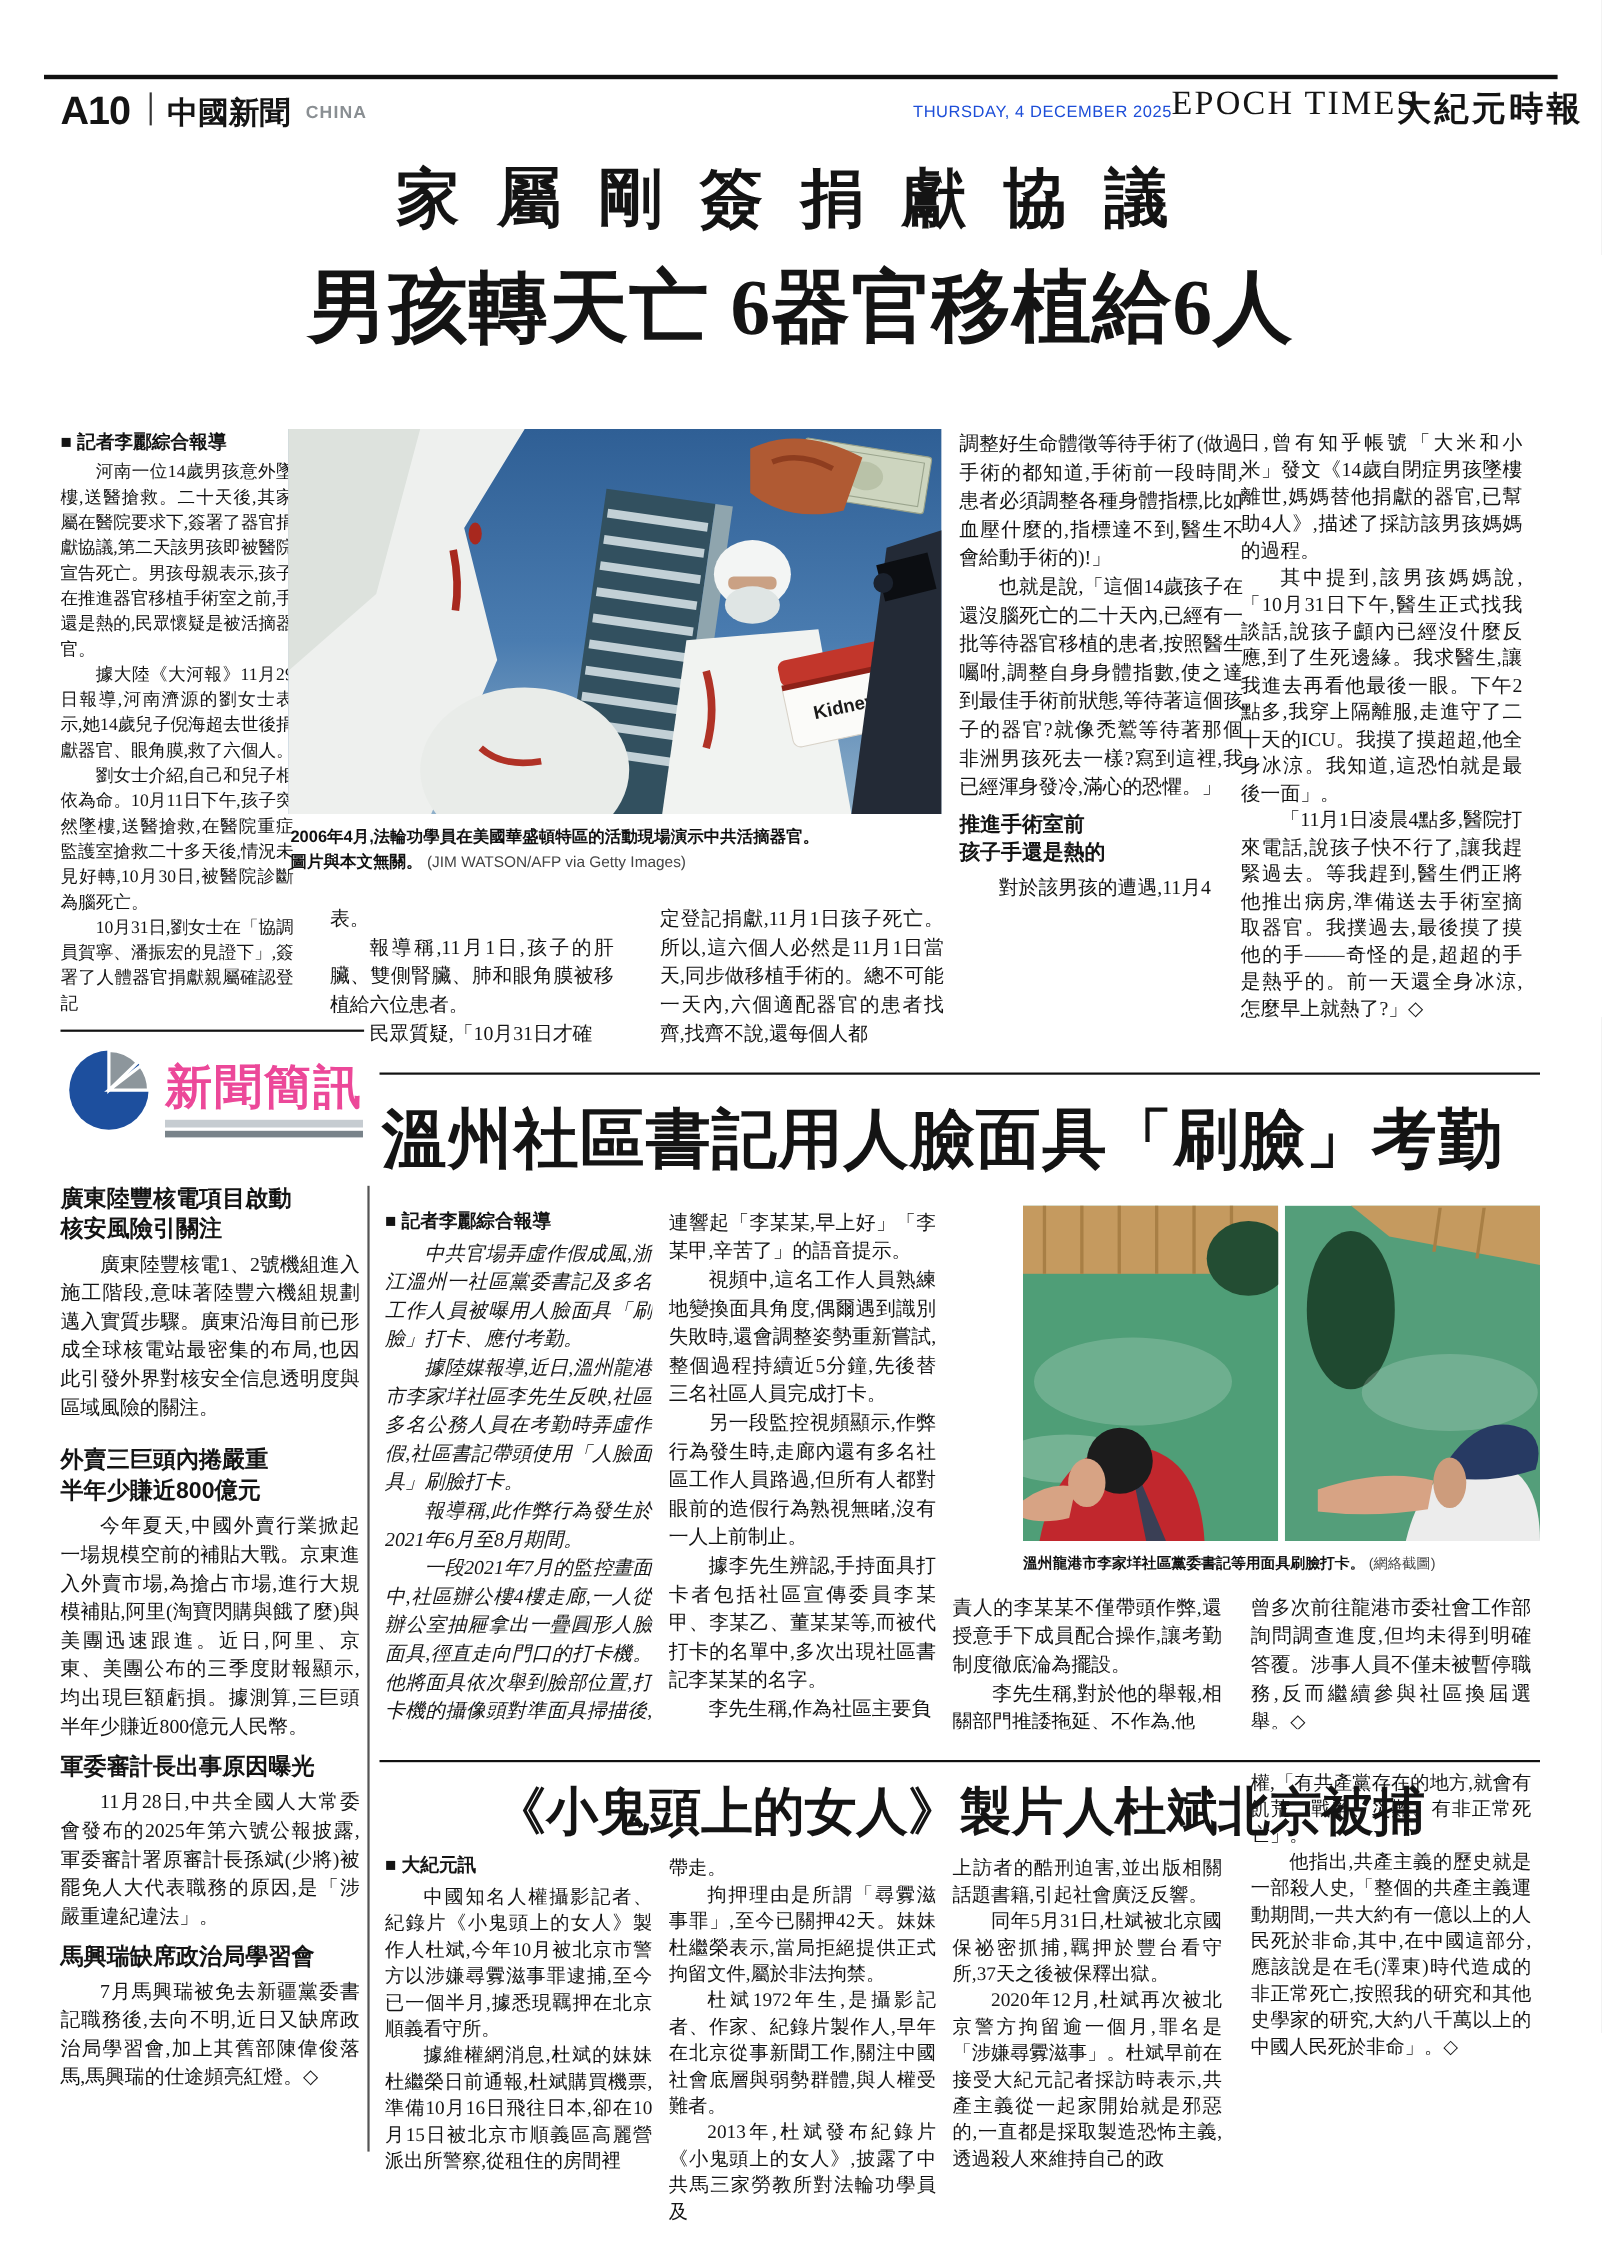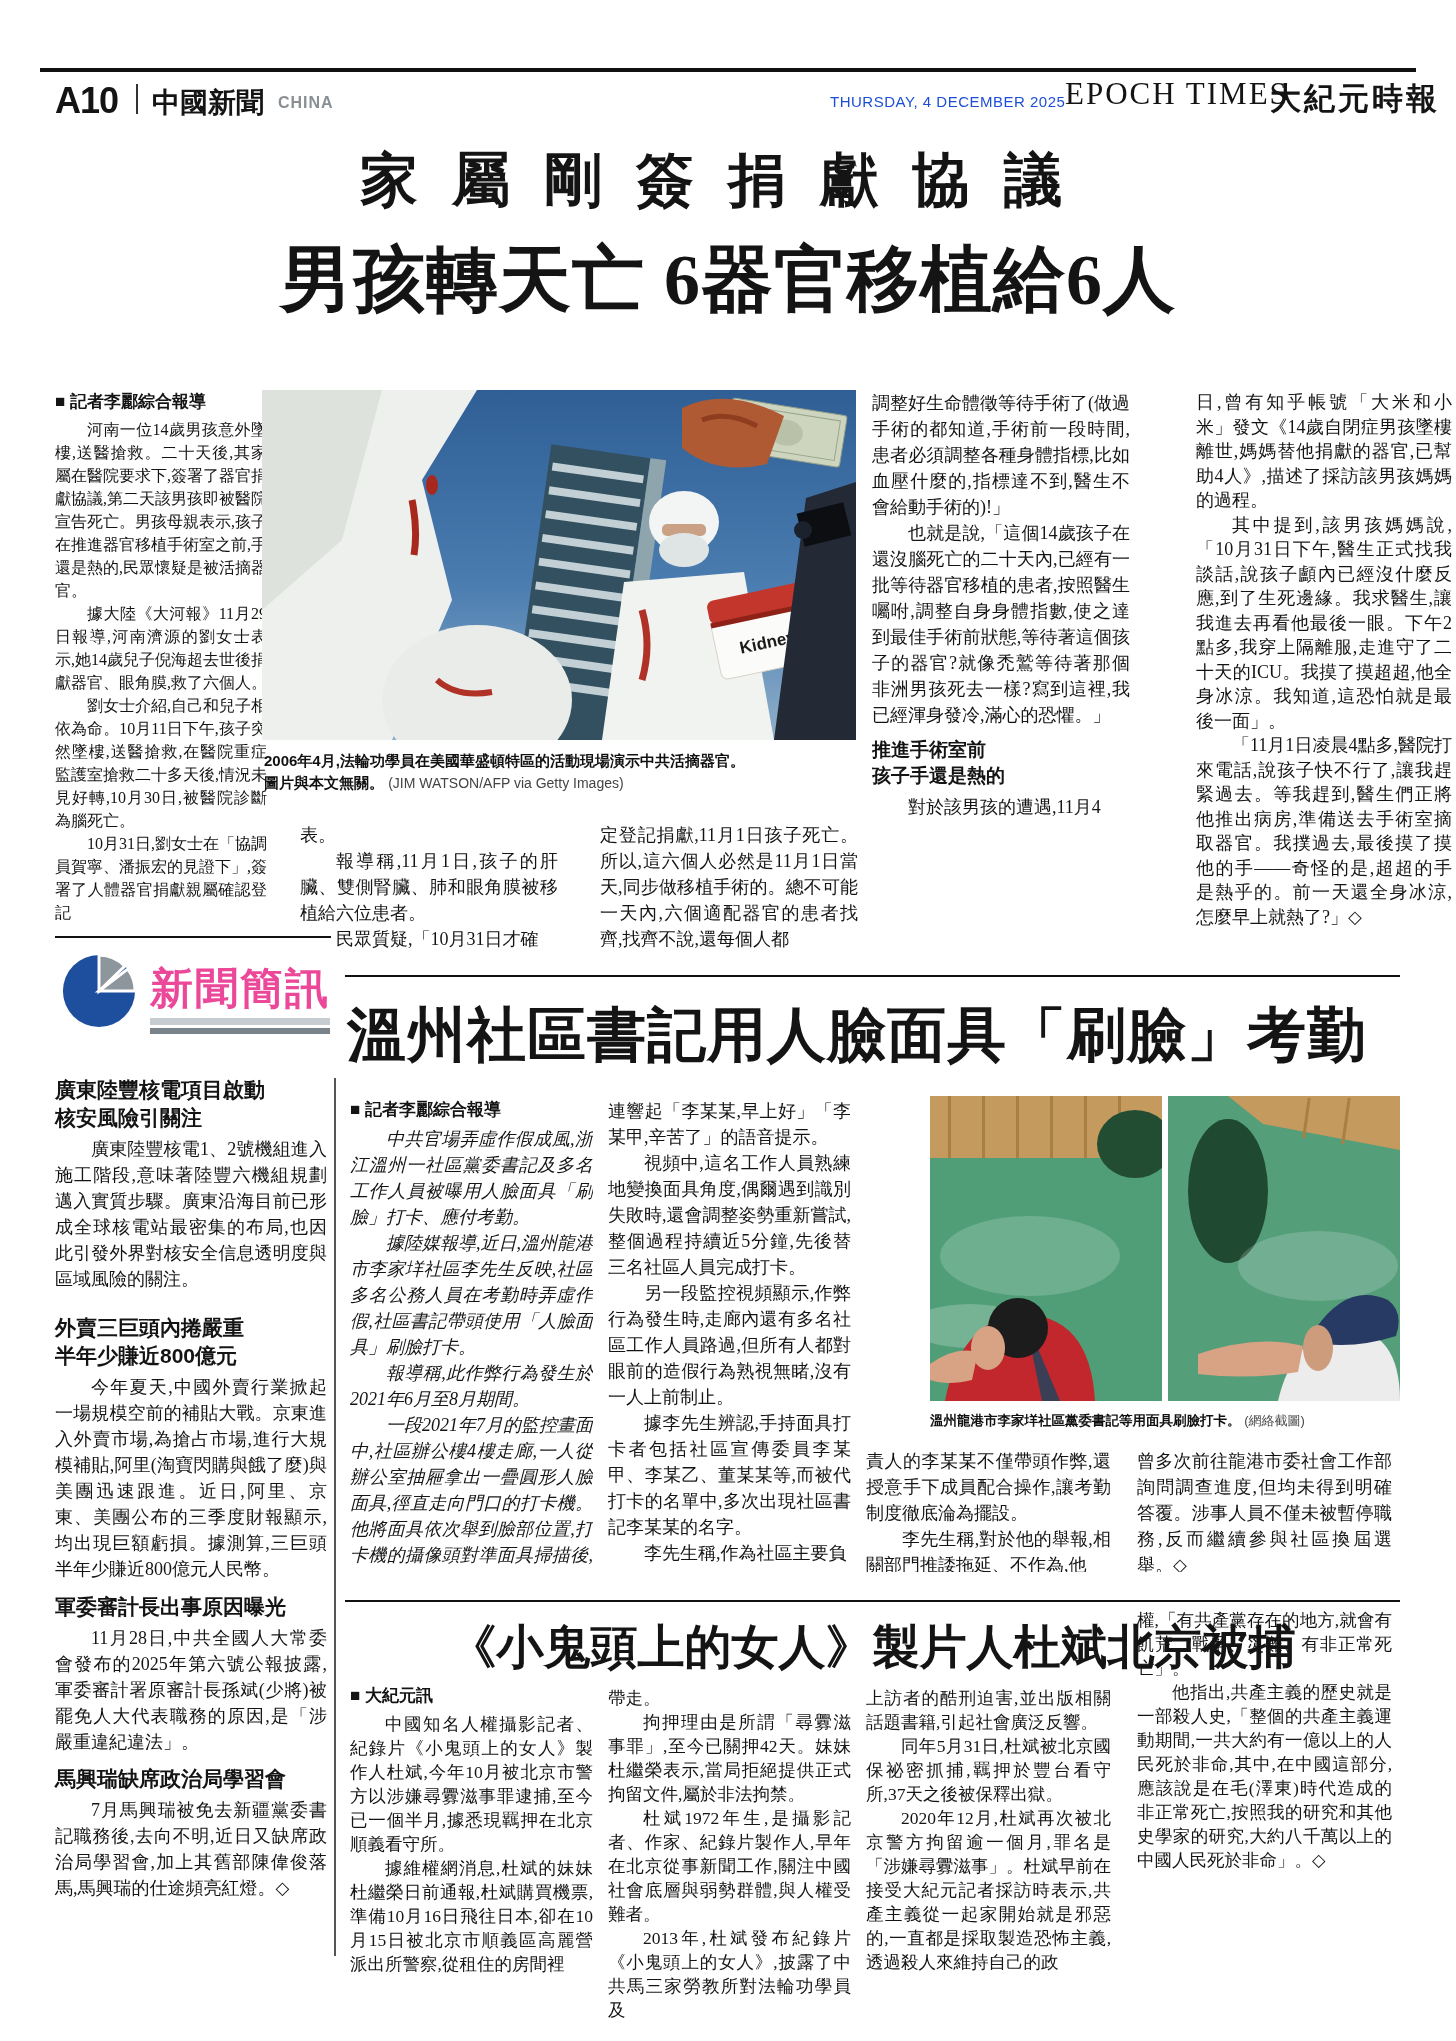--- a/index.html
+++ b/index.html
@@ -149,21 +149,21 @@
   <div class="abs body" style="left:872px;top:390px;width:258px;height:625px;overflow:hidden;">
     <p class="cont">調整好生命體徵等待手術了(做過手術的都知道,手術前一段時間,患者必須調整各種身體指標,比如血壓什麼的,指標達不到,醫生不會給動手術的)!」</p>
     <p>也就是說,「這個14歲孩子在還沒腦死亡的二十天內,已經有一批等待器官移植的患者,按照醫生囑咐,調整自身身體指數,使之達到最佳手術前狀態,等待著這個孩子的器官?就像禿鷲等待著那個非洲男孩死去一樣?寫到這裡,我已經渾身發冷,滿心的恐懼。」</p>
     <div class="subhead">
       <div>推進手術室前</div>
       <div>孩子手還是熱的</div>
     </div>
     <p>對於該男孩的遭遇,11月4</p>
   </div>
 
-  <div class="abs body tight" style="left:1196px;top:390px;width:256px;height:625px;overflow:hidden;">
+  <div class="abs body tight" style="left:1128px;top:390px;width:256px;height:625px;overflow:hidden;">
     <p class="cont">日,曾有知乎帳號「大米和小米」發文《14歲自閉症男孩墜樓離世,媽媽替他捐獻的器官,已幫助4人》,描述了採訪該男孩媽媽的過程。</p>
     <p>其中提到,該男孩媽媽說,「10月31日下午,醫生正式找我談話,說孩子顱內已經沒什麼反應,到了生死邊緣。我求醫生,讓我進去再看他最後一眼。下午2點多,我穿上隔離服,走進守了二十天的ICU。我摸了摸超超,他全身冰涼。我知道,這恐怕就是最後一面」。</p>
     <p>「11月1日凌晨4點多,醫院打來電話,說孩子快不行了,讓我趕緊過去。等我趕到,醫生們正將他推出病房,準備送去手術室摘取器官。我撲過去,最後摸了摸他的手——奇怪的是,超超的手是熱乎的。前一天還全身冰涼,怎麼早上就熱了?」◇</p>
   </div>
 
   <div class="abs rule" style="left:55px;top:936px;width:276px;height:2px;"></div>
   <div class="abs rule" style="left:345px;top:975px;width:1055px;height:2px;"></div>
   <div class="abs vdiv" style="left:334px;top:1078px;height:878px;"></div>
 
   <div class="abs" style="left:60px;top:952px;width:78px;height:78px;">

